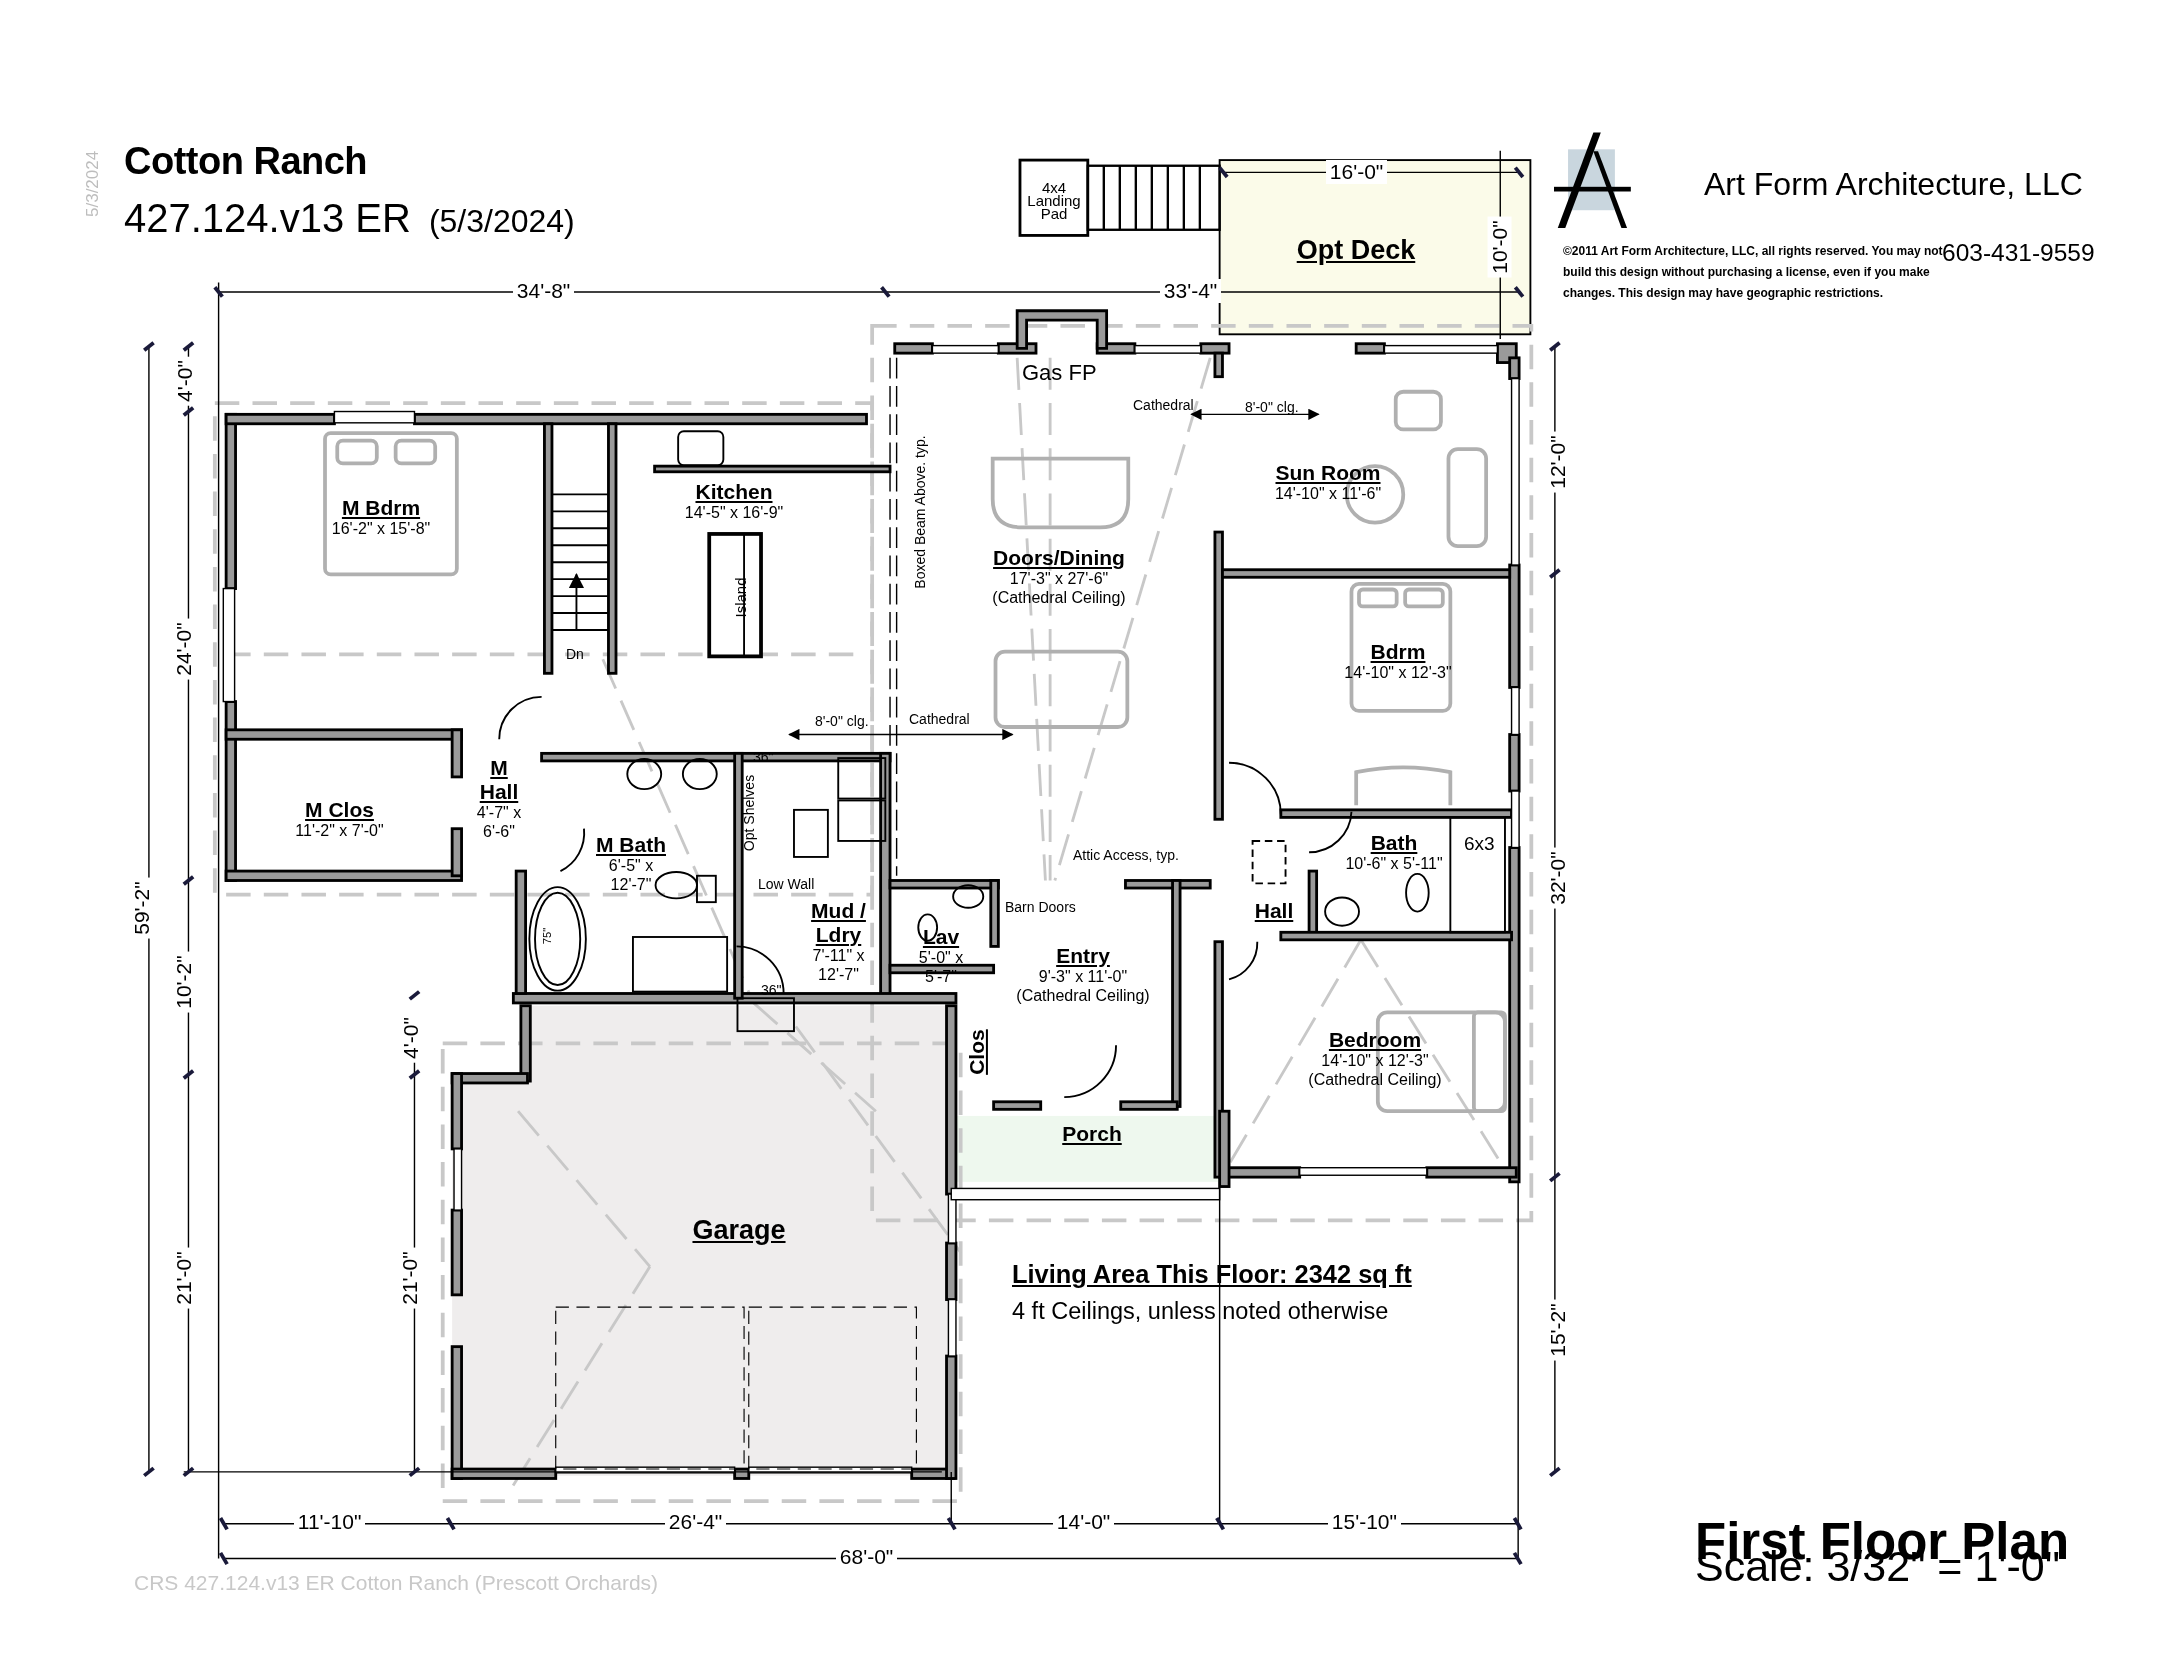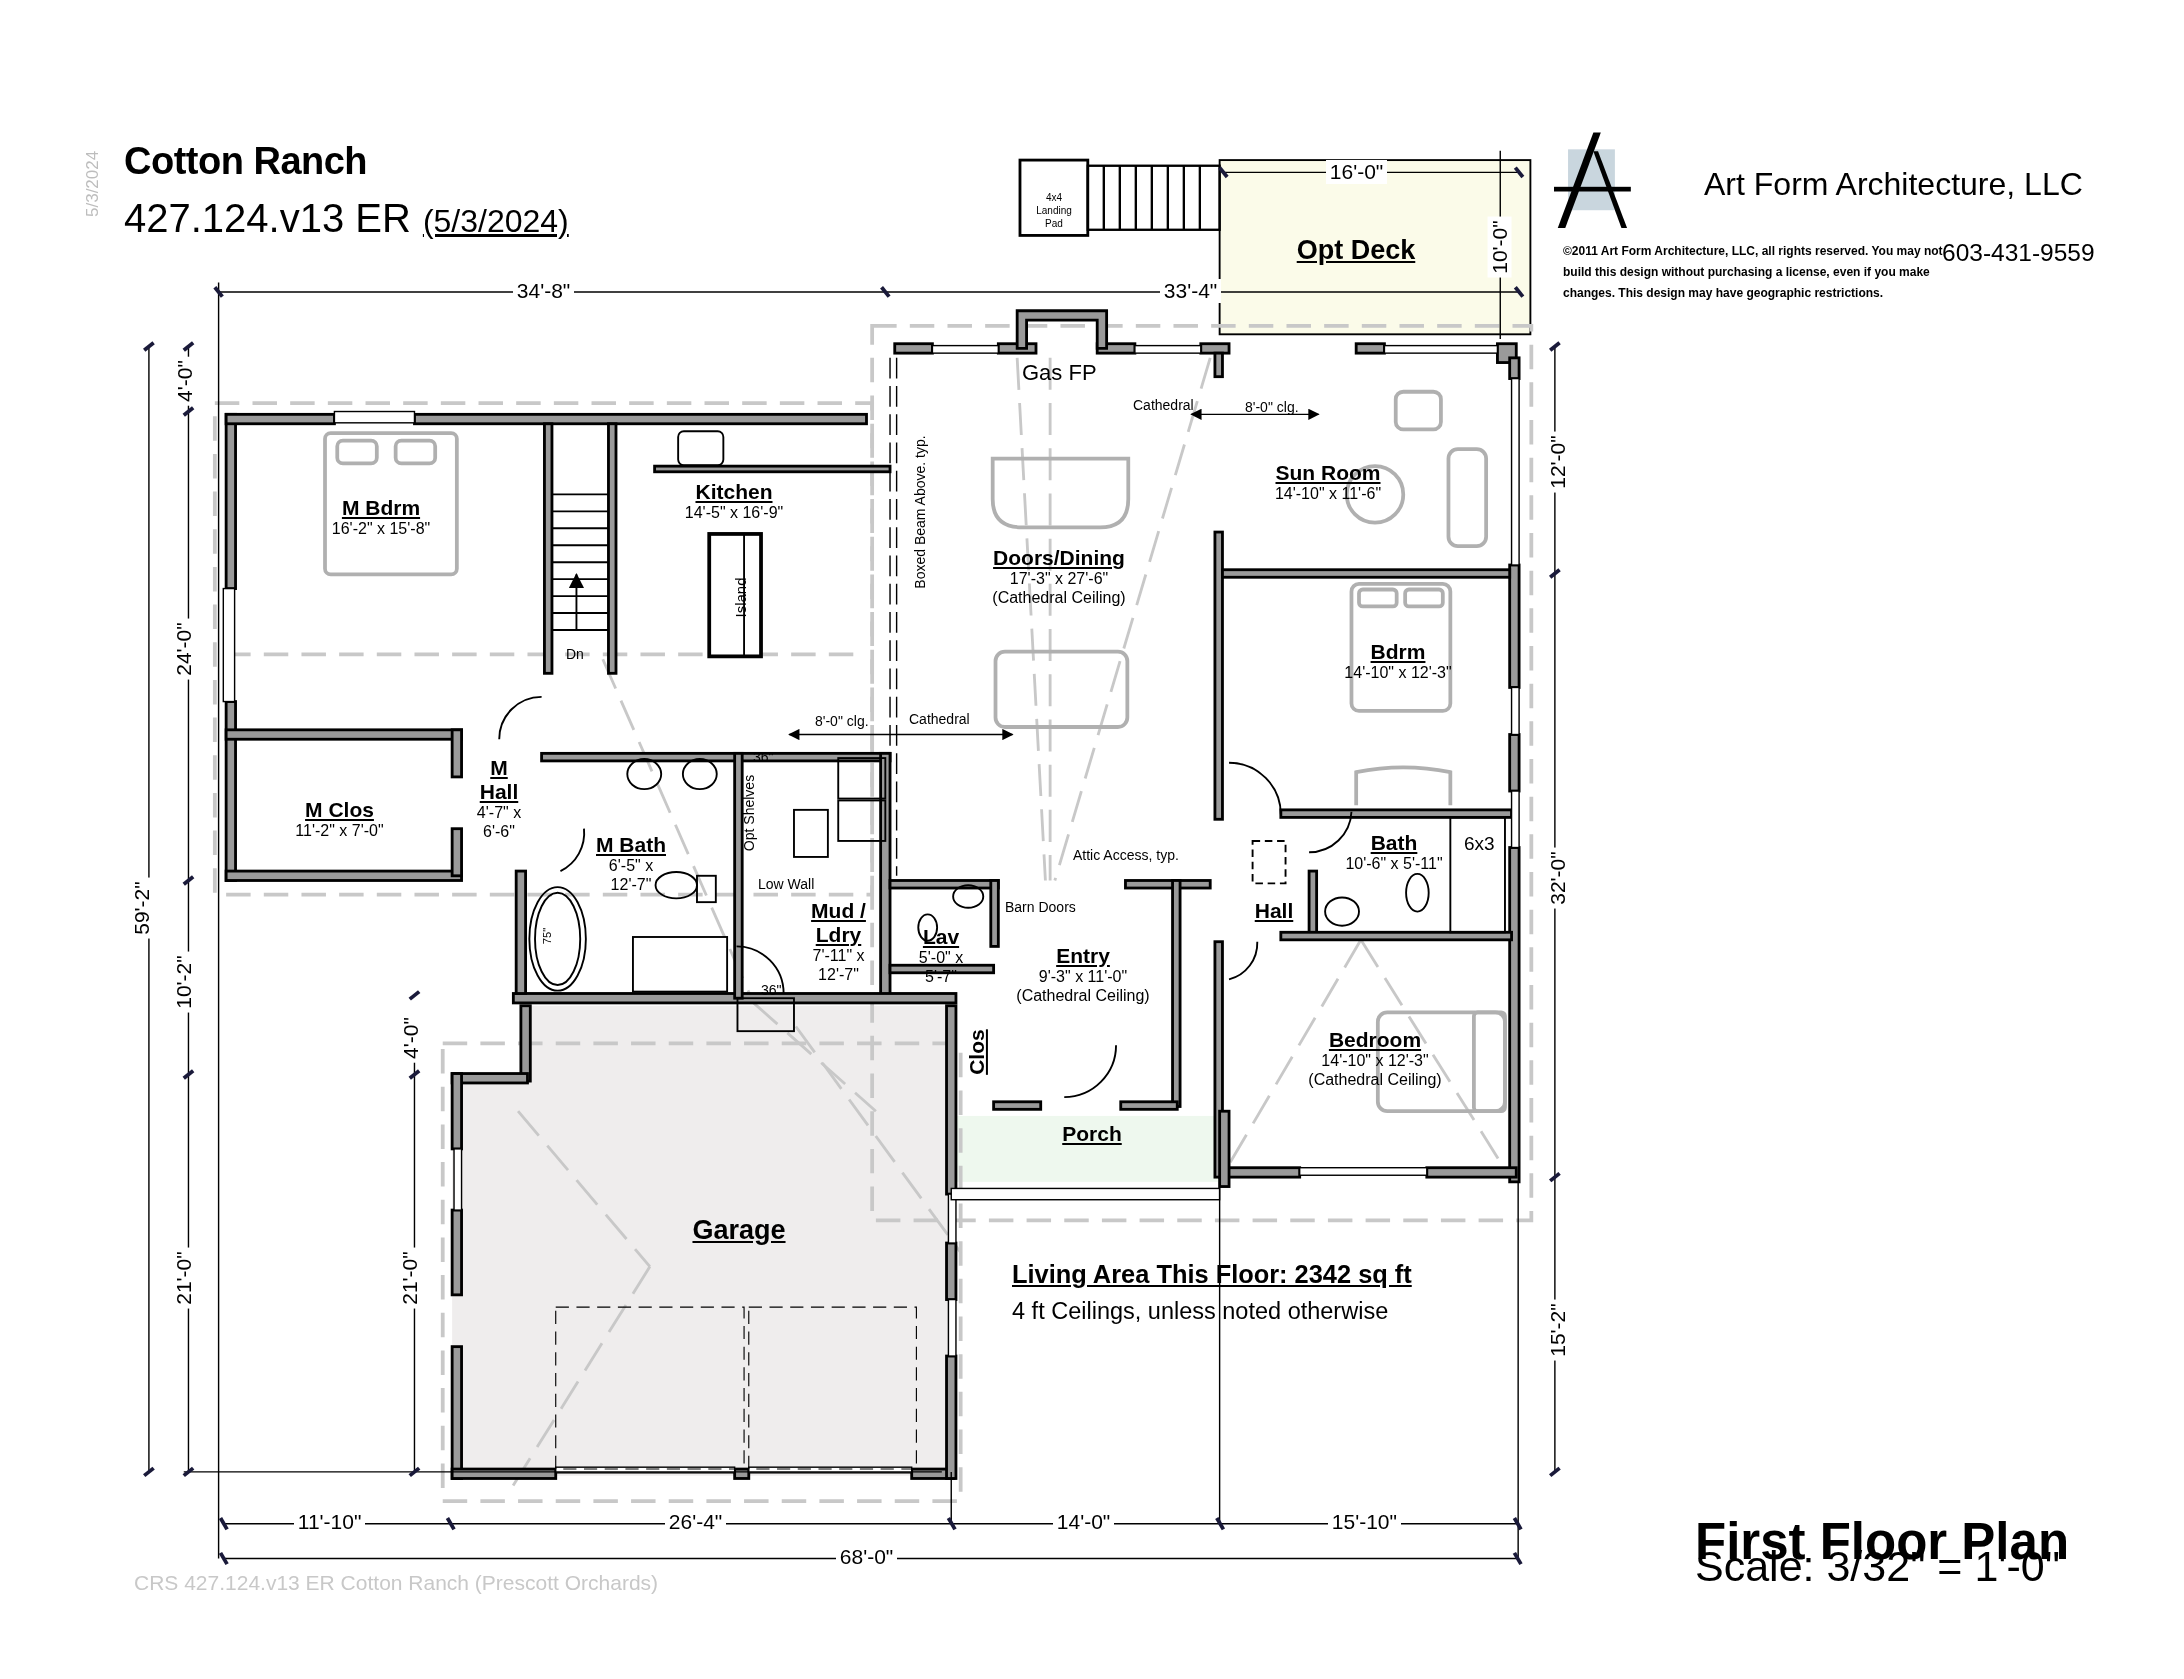--- a/index.html
+++ b/index.html
@@ -2,21 +2,21 @@
 <html style="font-size:15px"><head>
 <meta charset="utf-8">
 <style>
   html, body { margin: 0; padding: 0; background: #ffffff; }
   body { width: 2185px; height: 1680px; position: relative; overflow: hidden;
          font-family: "Liberation Sans", sans-serif; color: #000; }
   .abs { position: absolute; }
   svg.plan { position: absolute; left: 0; top: 0; width: 2185px; height: 1680px; }
   .title-main { left: 124px; top: 140px; font-size: 38px; font-weight: bold; letter-spacing: -0.5px; }
   .title-sub { left: 124px; top: 196px; font-size: 40px; }
-  .title-sub .date { font-size: 32px; margin-left: 12px; text-decoration: underline; }
+  .title-sub .date { font-size: 32px; margin-left: 18px; }
   .side-date { left: 83px; top: 217px; font-size: 17px; color: #bdbdbd; transform: rotate(-90deg); transform-origin: left top; }
   .firm-name { left: 1704px; top: 166px; font-size: 32px; }
   .phone { left: 1942px; top: 239px; font-size: 24.5px; }
   .copyright { left: 1563px; top: 241px; font-size: 12px; line-height: 21px; width: 395px; font-weight: bold; }
   .logo { left: 1554px; top: 132px; width: 89px; height: 104px; }
   .room { text-align: center; line-height: 1.15; }
   .room .name { font-weight: bold; text-decoration: underline; font-size: 21px; }
   .room .dim { font-size: 16px; }
   .note { font-size: 14px; white-space: nowrap; }
   .dimtxt { font-size: 21px; background: #fff; padding: 0 3.8px; white-space: nowrap; }
@@ -294,21 +294,21 @@
 <svg class="abs logo" viewBox="0 0 95 110">
   <rect x="15" y="18" width="50" height="65" fill="#c9d6de"></rect>
   <polygon points="42,0 50,0 12,102 4,102" fill="#000"></polygon>
   <polygon points="42,20 47,20 78,102 72,102" fill="#000"></polygon>
   <rect x="0" y="58" width="82" height="5" fill="#000"></rect>
 </svg>
 <div class="abs firm-name">Art Form Architecture, LLC</div>
 <div class="abs phone">603-431-9559</div>
 <div class="abs copyright">©2011 Art Form Architecture, LLC, all rights reserved. You may not build this design without purchasing a license, even if you make changes. This design may have geographic restrictions.</div>
 
-<div class="abs note room" style="left:1020px;top:191px;width:68px;font-size:10px;line-height:13px;">
+<div class="abs note room" style="left:1020px;top:181px;width:68px;font-size:15px;line-height:13px;">
   <div>4x4</div>
   <div>Landing</div>
   <div>Pad</div>
 </div>
 <div class="abs room" style="left:1262px;top:235px;width:188px;">
   <div class="name" style="font-size:27px">Opt Deck</div>
 </div>
 <div class="abs dimtxt" style="left:1326px;top:160px;">16'-0"</div>
 <div class="abs dimtxt vtxt" style="left:1469px;top:235px;">10'-0"</div>
 

